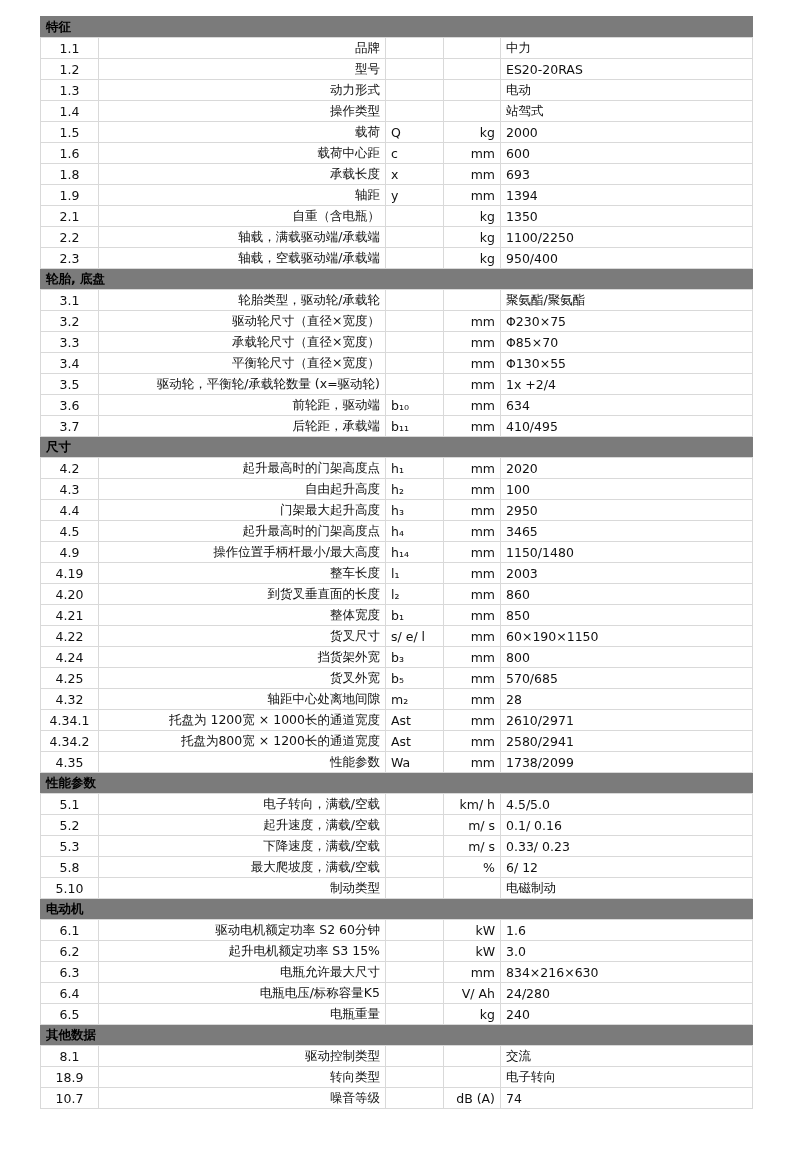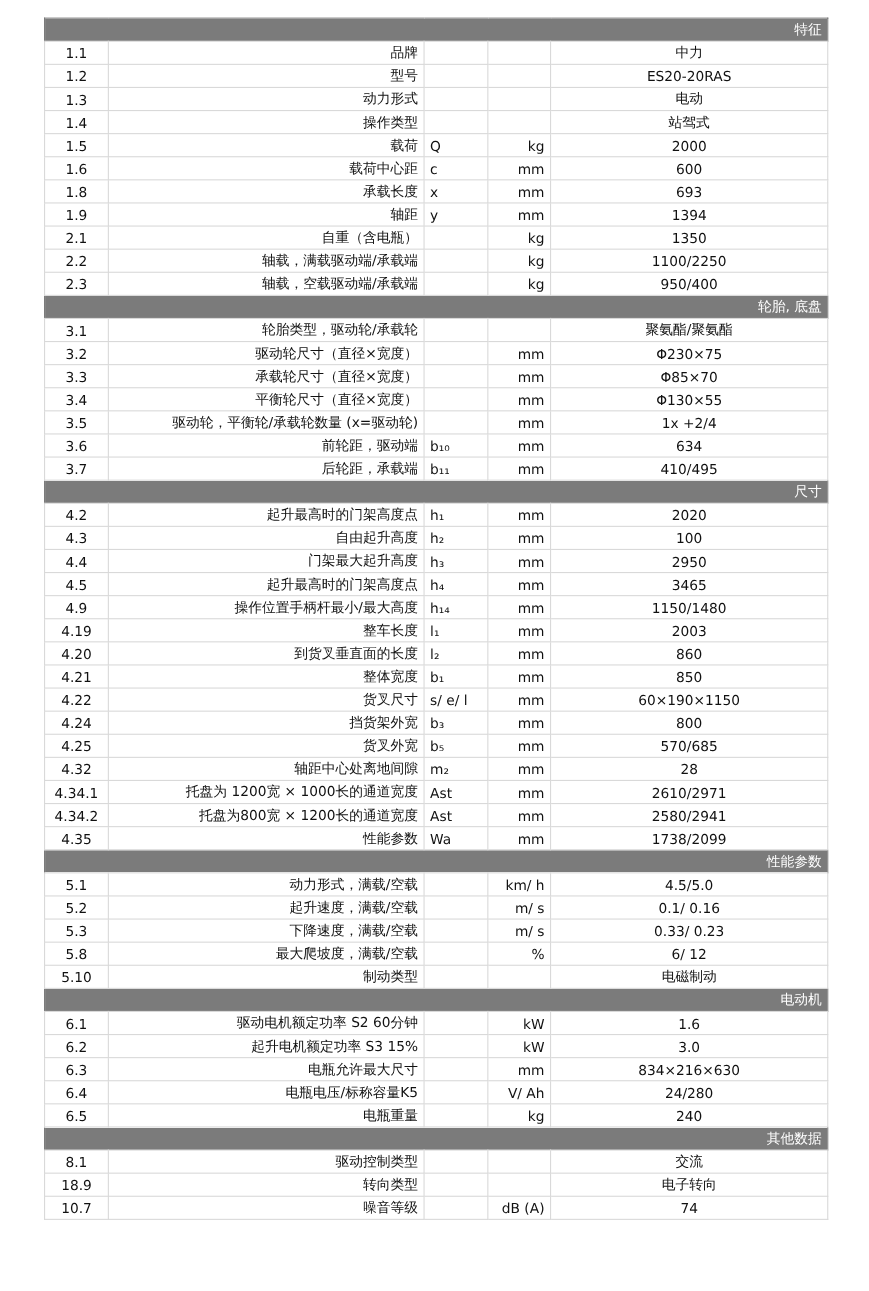--- a/index.html
+++ b/index.html
@@ -1,25 +1,25 @@
 <!DOCTYPE html>
 <html><head>
 <meta charset="utf-8">
 <style>
   html,body{margin:0;padding:0;background:#ffffff;}
   body{font-family:"DejaVu Sans","Liberation Sans",sans-serif;font-size:12.5px;color:#111;}
   .page{position:relative;width:790px;height:1174px;background:#fff;}
   table.spec{position:absolute;left:40px;top:16px;width:712px;border-collapse:collapse;table-layout:fixed;}
   table.spec td{border:1px solid #d9d9d9;height:20px;padding:0 5px;overflow:hidden;white-space:nowrap;vertical-align:middle;}
-  tr.section-row td{background:#7b7b7b;color:#ffffff;font-weight:normal;border:1px solid #7b7b7b;border-bottom:1px solid #d9d9d9;padding-left:5px;text-align:right;}
+  tr.section-row td{background:#7b7b7b;color:#000000;font-weight:bold;border:1px solid #7b7b7b;border-bottom:1px solid #d9d9d9;padding-left:5px;}
   td.c0{text-align:center;}
   td.c1{text-align:right;}
   td.c2{text-align:left;}
   td.c3{text-align:right;}
-  td.c4{text-align:center;}
+  td.c4{text-align:left;}
 </style>
 </head>
 <body>
 
 <div class="page">
   <table class="spec">
     <colgroup>
       <col style="width:58px">
       <col style="width:287px">
       <col style="width:58px">
@@ -265,21 +265,21 @@
           <td class="c1">性能参数</td>
           <td class="c2">Wa</td>
           <td class="c3">mm</td>
           <td class="c4">1738/2099</td>
         </tr>
         <tr class="section-row">
           <td colspan="5">性能参数</td>
         </tr>
         <tr>
           <td class="c0">5.1</td>
-          <td class="c1">动力形式，满载/空载</td>
+          <td class="c1">电子转向，满载/空载</td>
           <td class="c2"></td>
           <td class="c3">km/ h</td>
           <td class="c4">4.5/5.0</td>
         </tr>
         <tr>
           <td class="c0">5.2</td>
           <td class="c1">起升速度，满载/空载</td>
           <td class="c2"></td>
           <td class="c3">m/ s</td>
           <td class="c4">0.1/ 0.16</td>

